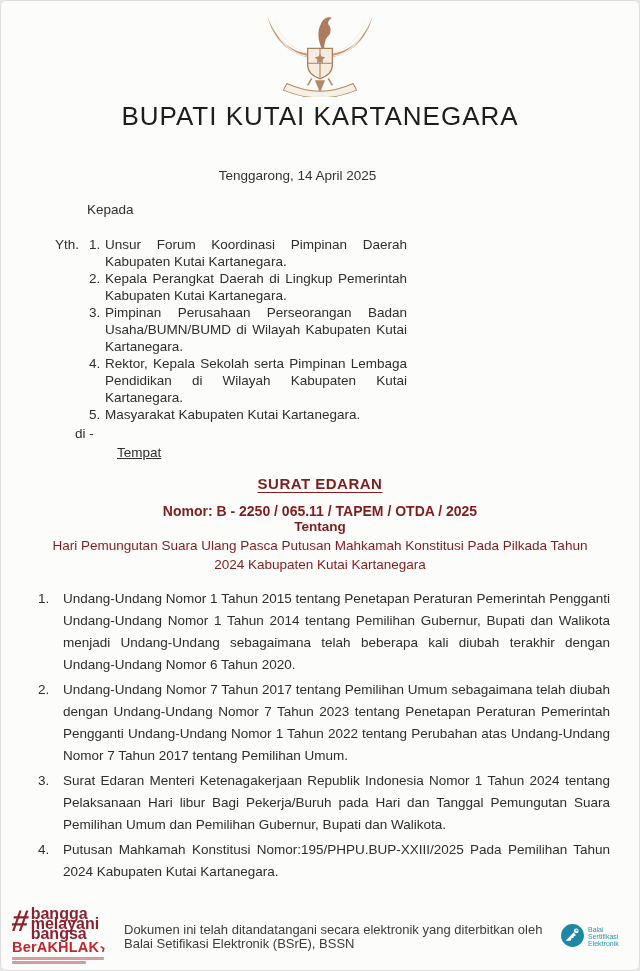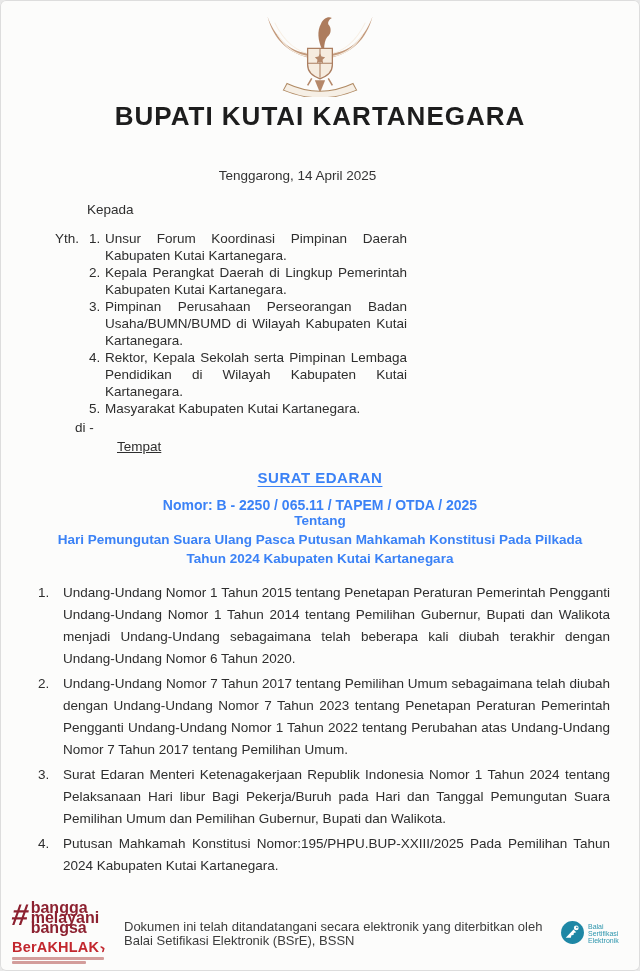--- a/index.html
+++ b/index.html
@@ -12,62 +12,62 @@
     box-shadow:0 0 0 1px #ddd inset;
     overflow:hidden;
     font-family:"Liberation Sans","DejaVu Sans",sans-serif;
     color:#2e2e2e;
     font-size:13.5px;
   }
   
   .letterhead{text-align:center;padding-top:8px;}
   .emblem{display:inline-block;line-height:0;}
   .lh-title{
-    font-size:26px;font-weight:bold;color:#1d1d1d;
+    font-size:26px;font-weight:normal;color:#1d1d1d;
     letter-spacing:1px;margin-top:2px;line-height:28px;
   }
   
   .dateline{margin-top:38px;text-align:center;padding-right:45px;color:#333;}
   
   .addressee{margin:18px 0 0 55px;width:352px;}
   .kepada{margin-left:32px;line-height:17px;}
-  .addr-row{display:flex;margin-top:12px;}
+  .addr-row{display:flex;margin-top:18px;}
   .yth{width:34px;flex:0 0 34px;line-height:17px;}
   ol.recipients{list-style:none;margin:0;padding:0;flex:1;}
   ol.recipients li{display:flex;line-height:17px;}
   ol.recipients .num{flex:0 0 16px;width:16px;}
   ol.recipients .txt{flex:1;text-align:justify;}
   .di{margin:2px 0 0 20px;line-height:17px;}
   .tempat{margin:2px 0 0 62px;font-weight:normal;text-decoration:underline;line-height:17px;}
   
-  .titleblock{text-align:center;margin-top:14px;color:#3b82f6;}
+  .titleblock{text-align:center;margin-top:14px;color:#7f1d1d;}
   .doc-type{font-size:15px;font-weight:bold;text-decoration:underline;text-underline-offset:3px;letter-spacing:.5px;}
   .doc-num{margin-top:11px;font-size:14px;font-weight:bold;}
   .tentang{font-weight:bold;}
-  .subject{width:565px;margin:2px auto 0;font-weight:bold;line-height:19px;}
+  .subject{width:565px;margin:2px auto 0;font-weight:normal;line-height:19px;}
   
   .bodyblock{margin:14px 30px 0 38px;}
   .lead{line-height:17px;}
   ol.legal{list-style:none;margin:13px 0 0;padding:0;}
   ol.legal li{display:flex;margin-bottom:3px;}
   ol.legal .num{flex:0 0 25px;width:25px;line-height:22px;}
   ol.legal .txt{flex:1;text-align:justify;line-height:22px;}
   
   .footer{
     position:absolute;left:12px;right:8px;bottom:6px;
     display:flex;align-items:center;gap:10px;
   }
   .berakhlak{flex:0 0 102px;line-height:0;}
   .hash-row{display:flex;align-items:flex-start;}
   .hash{
     font-size:30px;font-weight:900;color:#8c2130;
     transform:skewX(-8deg);line-height:26px;margin-right:2px;
   }
   .hash-words{color:#8c2130;font-weight:bold;font-size:16px;line-height:10px;padding-top:1px;}
-  .brand-row{display:flex;align-items:center;margin-top:7px;}
+  .brand-row{display:flex;align-items:center;margin-top:1px;}
   .brand-word{font-size:14.5px;font-weight:800;color:#c2272e;letter-spacing:.2px;line-height:15px;}
   .brand-arrow{color:#c2272e;font-weight:900;font-size:15px;line-height:12px;margin-left:1px;transform:rotate(-20deg);}
   .tagline-bars{margin-top:2px;}
   .tagline-bars i{display:block;height:3px;background:#d39d9b;border-radius:1px;margin-bottom:1px;}
   .tagline-bars i:first-child{width:92px;}
   .tagline-bars i:last-child{width:74px;}
   .statement{flex:1;font-size:13px;line-height:14px;color:#3c3c3c;max-width:452px;}
   .bsre{flex:0 0 72px;display:flex;align-items:center;gap:3px;}
   .bsre-label{font-size:7px;line-height:7px;color:#2e96ad;width:44px;}
 </style>

